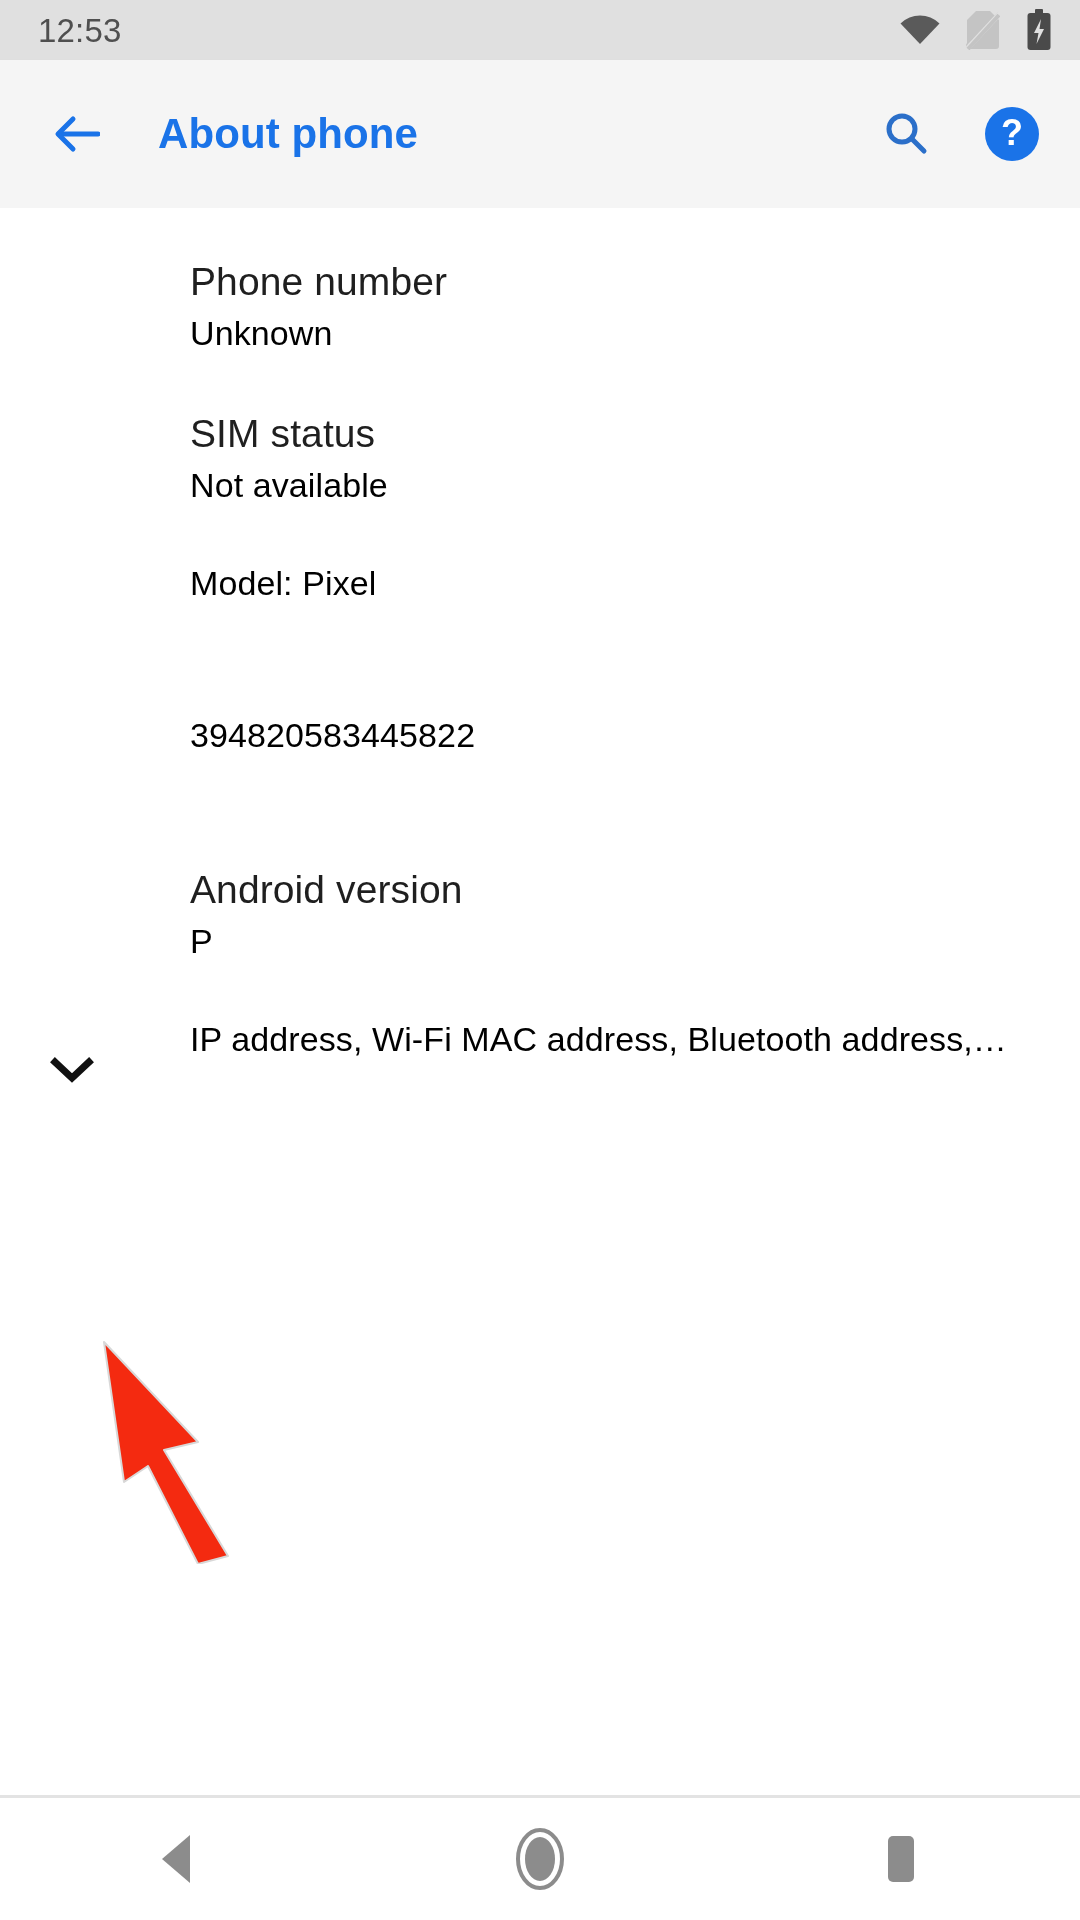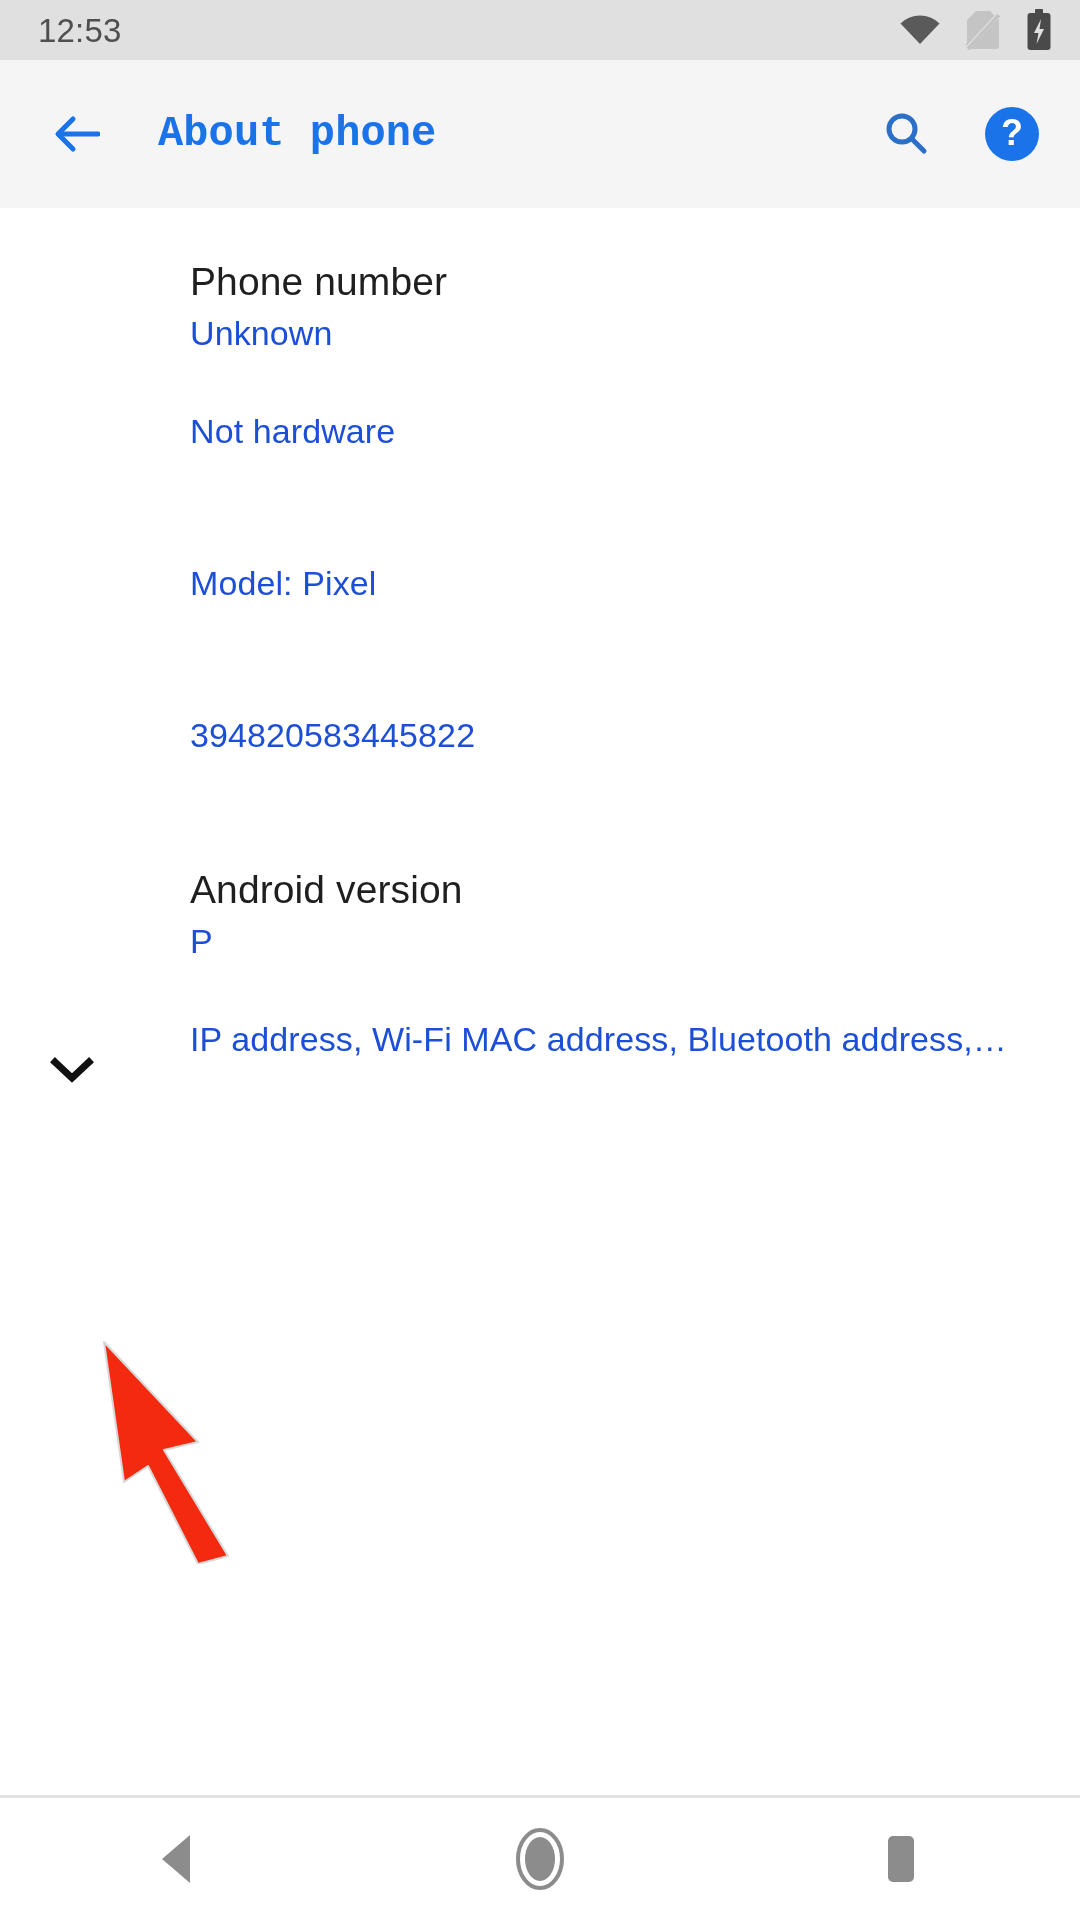--- a/index.html
+++ b/index.html
@@ -34,21 +34,21 @@
     width:1080px; height:148px;
     background:#f5f5f5;
     display:flex; align-items:center;
     padding:0 36px 0 40px;
     box-shadow:0 1px 2px rgba(0,0,0,0.09);
   }
   .appbar-back { width:72px; height:72px; display:flex; align-items:center; justify-content:center; flex:0 0 auto; }
   .appbar-title {
     margin-left:46px;
     font-size:42px; font-weight:bold; color:#1a73e8;
-    letter-spacing:0.1px; white-space:nowrap;font-family:Liberation Mono, monospace;
+    letter-spacing:0.1px; white-space:nowrap;
   }
   .appbar-actions { margin-left:auto; display:flex; align-items:center; gap:42px; }
   .appbar-action { width:64px; height:64px; display:flex; align-items:center; justify-content:center; }
   .help-circle {
     width:54px; height:54px; border-radius:50%;
     background:#1a73e8;
     display:flex; align-items:center; justify-content:center;
     color:#ffffff; font-size:36px; font-weight:bold; line-height:1;
     padding-bottom:3px;
   }
@@ -70,21 +70,21 @@
     position:absolute; left:42px; top:50%;
     transform:translateY(-50%);
     width:60px; height:60px;
     display:flex; align-items:center; justify-content:center;
   }
   .row-text { display:flex; flex-direction:column; gap:10px; min-width:0; width:100%; }
   .row-title {
     font-size:39px; color:#1f1f1f; line-height:1.12; letter-spacing:0.1px;
   }
   .row-summary {
-    font-size:34px; color:#1d4ed8; line-height:1.14; letter-spacing:0.1px;
+    font-size:34px; color:#000000; line-height:1.14; letter-spacing:0.1px;
     white-space:nowrap; overflow:hidden;
   }
 
   
   .annotation-arrow {
     position:absolute; left:86px; top:1334px;
     width:210px; height:230px;
     pointer-events:none;
   }
 
@@ -154,21 +154,22 @@
 
     <div class="list-row">
       <div class="row-text">
         <div class="row-title">Phone number</div>
         <div class="row-summary">Unknown</div>
       </div>
     </div>
 
     <div class="list-row">
       <div class="row-text">
-        <div class="row-summary">Not hardware</div>
+        <div class="row-title">SIM status</div>
+        <div class="row-summary">Not available</div>
       </div>
     </div>
 
     <div class="list-row">
       <div class="row-text">
         <div class="row-summary">Model: Pixel</div>
       </div>
     </div>
 
     <div class="list-row">

